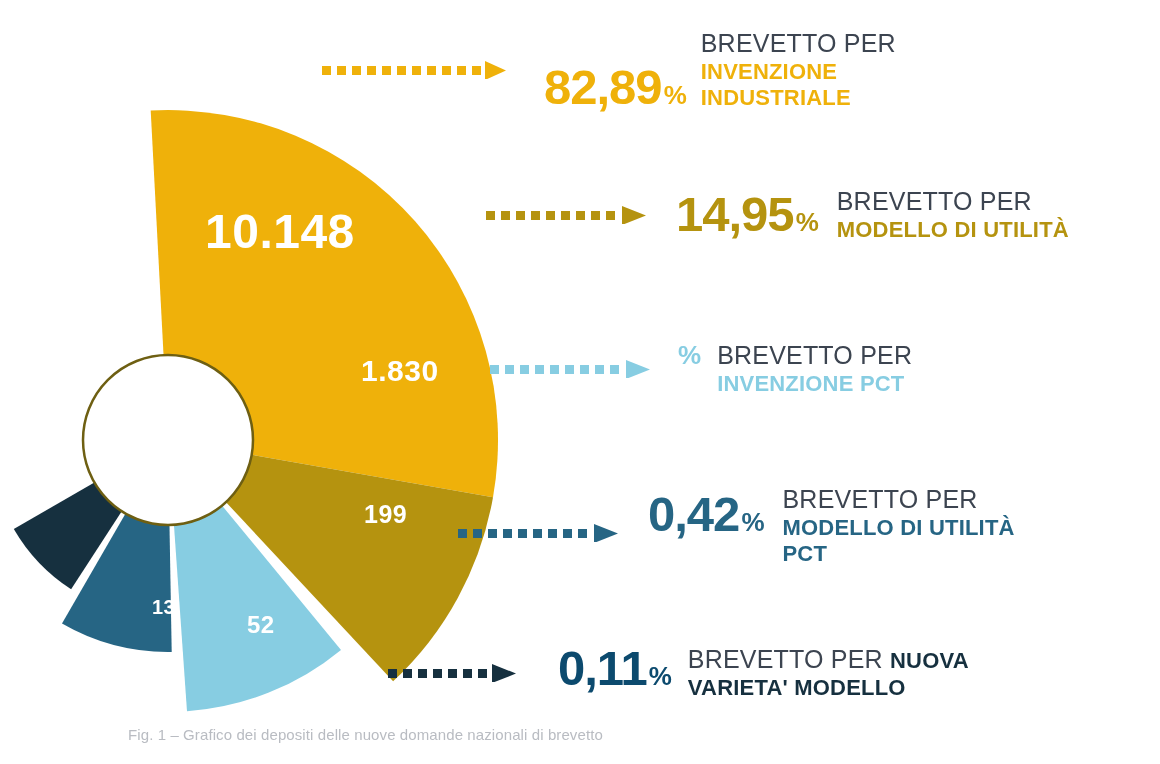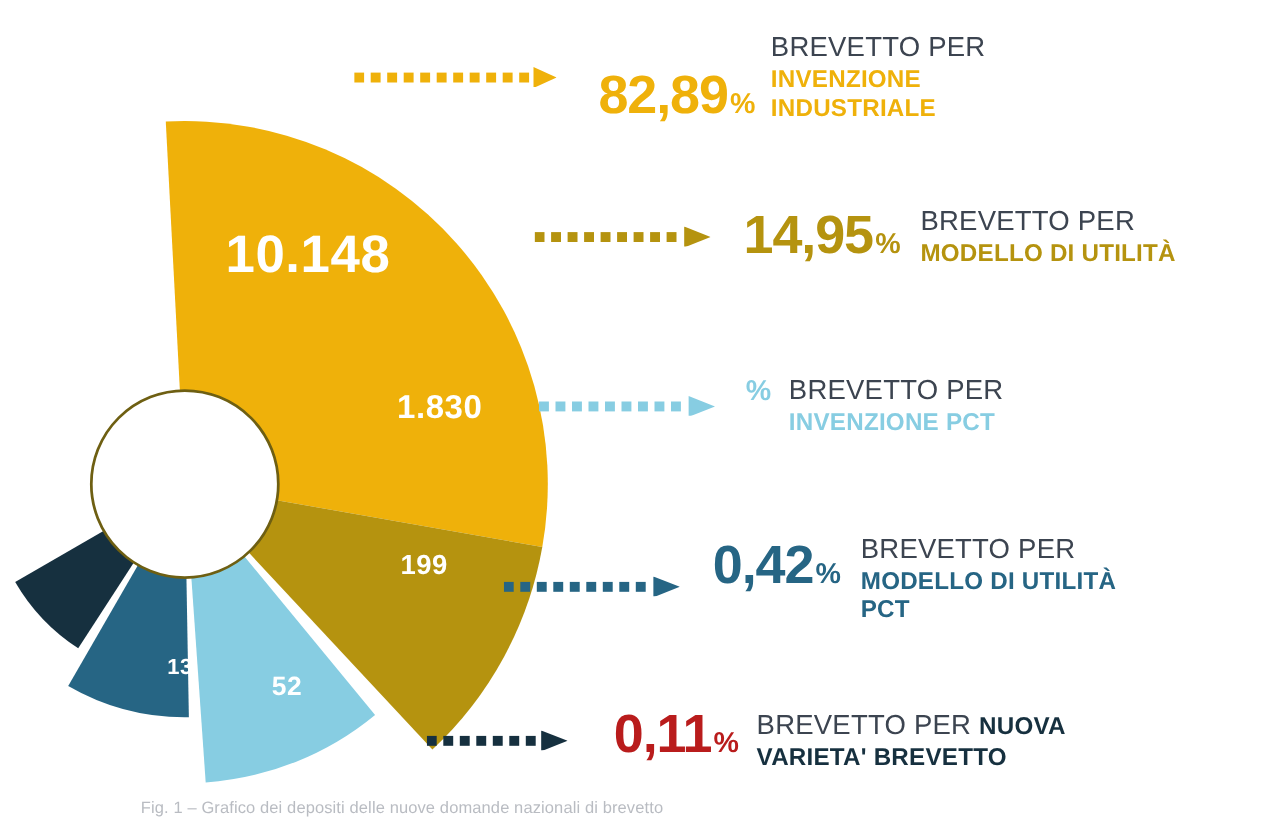--- a/index.html
+++ b/index.html
@@ -217,27 +217,27 @@
         <rect x="0" y="5" width="9" height="9"></rect>
           <rect x="15" y="5" width="9" height="9"></rect>
         <rect x="30" y="5" width="9" height="9"></rect>
           <rect x="45" y="5" width="9" height="9"></rect>
         <rect x="60" y="5" width="9" height="9"></rect>
           <rect x="75" y="5" width="9" height="9"></rect>
         <rect x="90" y="5" width="9" height="9"></rect>
         <path d="M104 0 L128 9.5 L104 19 Z"></path>
       </g>
     </svg>
-    <div class="pct" style="color:#b91c1c">
+    <div class="pct" style="color:#0c4a6e">
       <span class="num">0,11</span>
         <span class="sym">%</span>
     </div>
     <div class="lbl">
       <div>
         <span class="l1">BREVETTO PER </span><span class="l2" style="color:#16303f">NUOVA</span>
       </div>
-      <div class="l3" style="color:#16303f">VARIETA' BREVETTO</div>
+      <div class="l3" style="color:#16303f">VARIETA' MODELLO</div>
     </div>
   </div>
 
   <div id="caption">Fig. 1 – Grafico dei depositi delle nuove domande nazionali di brevetto</div>
 
 </div>
 
 </body></html>

